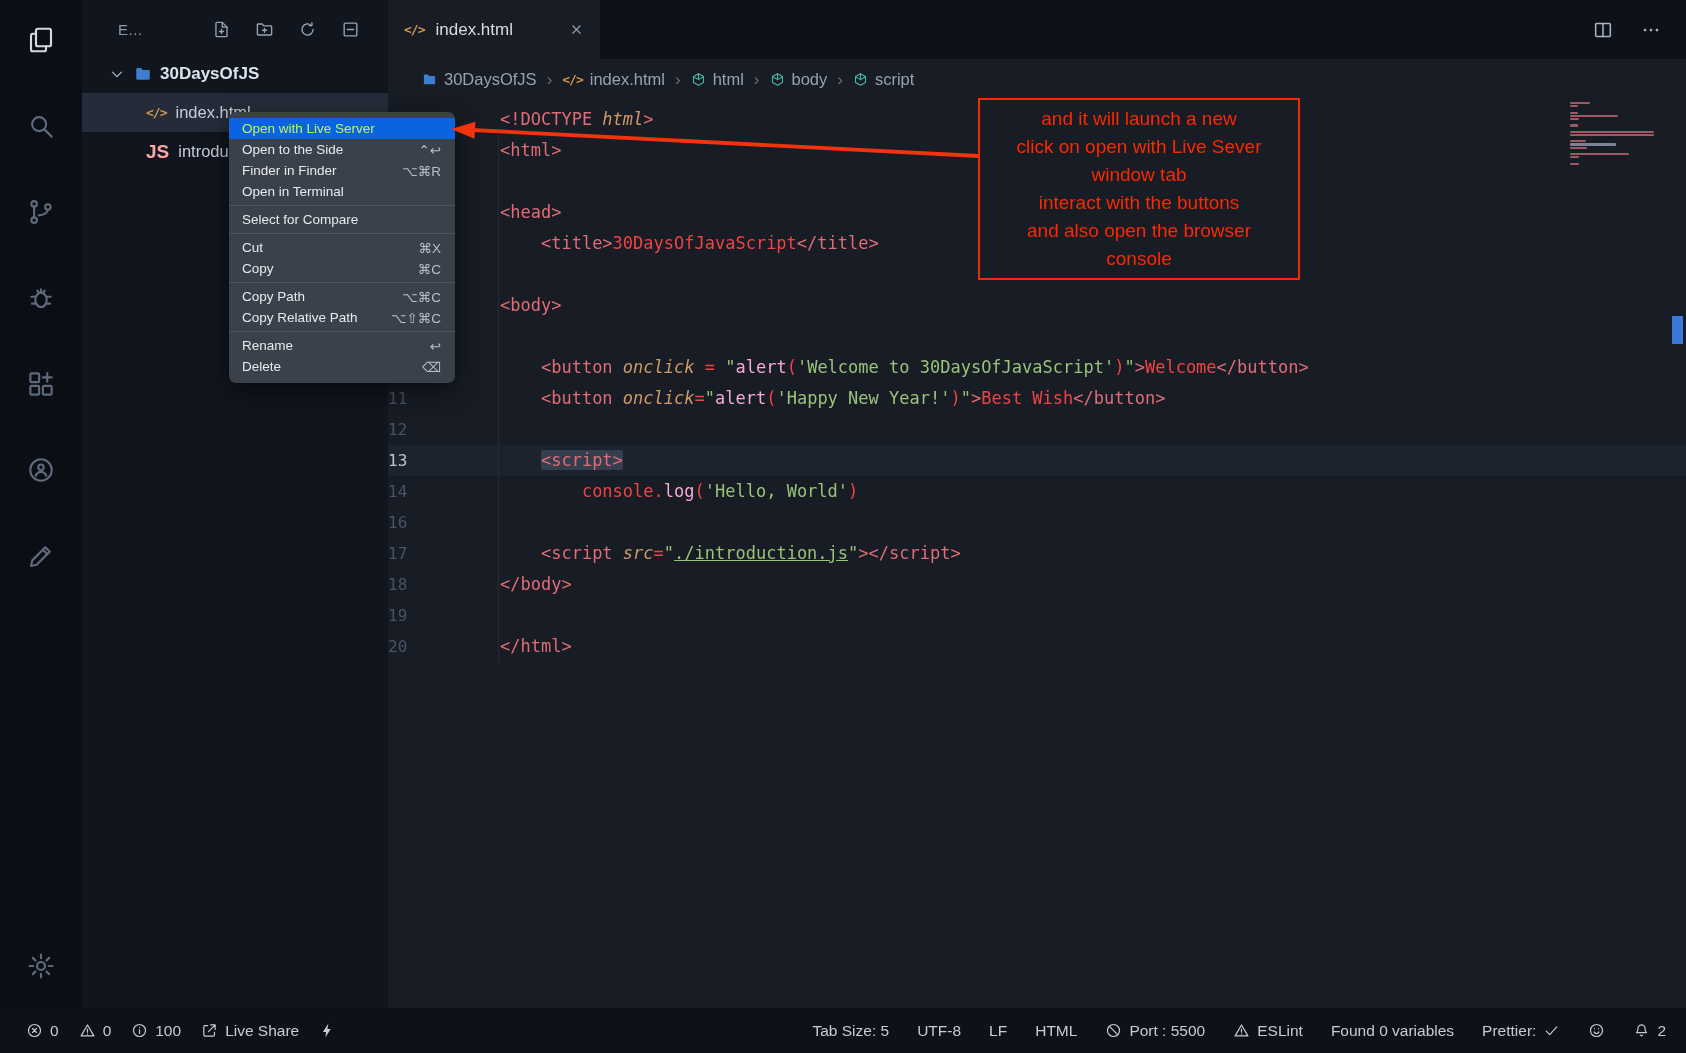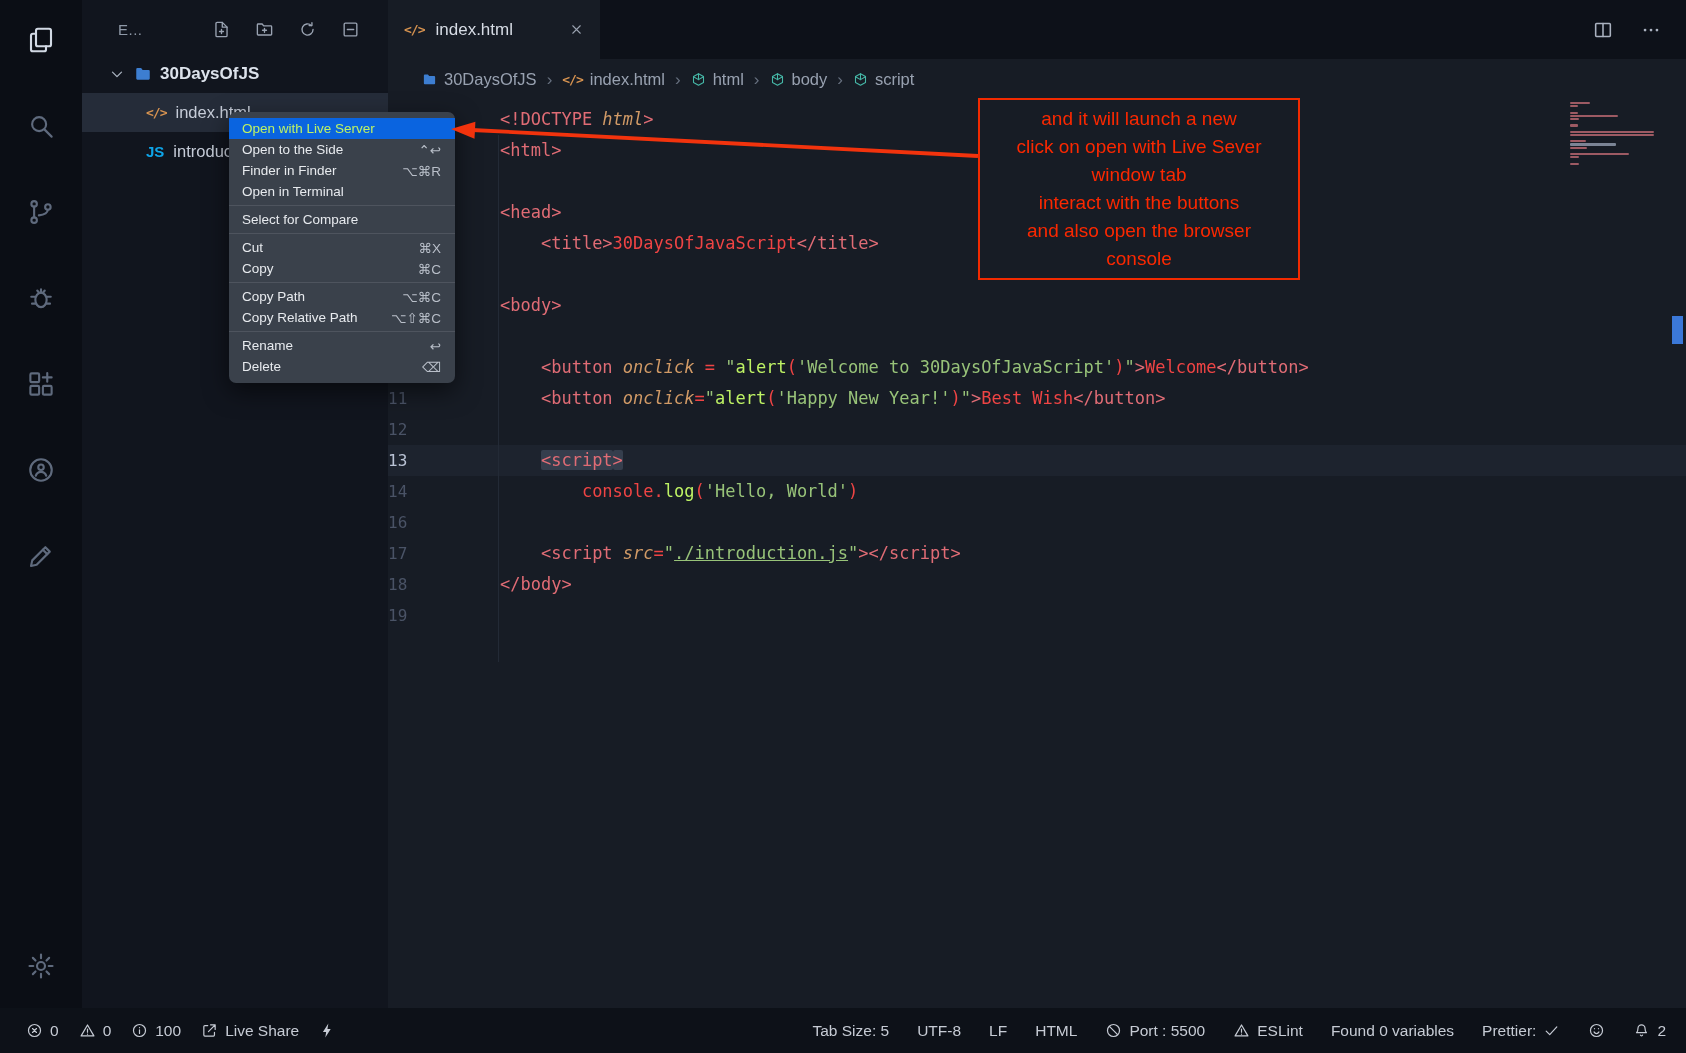--- a/index.html
+++ b/index.html
@@ -50,21 +50,21 @@
   .code-line{display:flex;height:31px;line-height:31px;white-space:pre;}
   .code-line.active{background:#1d232e;}
   .gutter{flex:none;width:82px;text-align:left;padding-right:20px;color:#4a5366;font-size:16px;}
   .code-line.active .gutter{color:#bac3d5;}
   .lcontent{margin-left:30px;}
   .indent-guide{position:absolute;left:110px;top:35px;width:1px;height:527px;background:#232a36;}
 
   .tk-tag{color:#e06c75;}
   .tk-attr{color:#d19a66;font-style:italic;}
   .tk-str{color:#98c379;}
-  .tk-fn{color:#bef264;}
+  .tk-fn{color:#f9a8d4;}
   .tk-txt{color:#ef4444;}
   .tk-link{color:#98c379;text-decoration:underline;}
   .tk-taghl{color:#e06c75;background:#353e4d;border-radius:2px;}
 
   .minimap{position:absolute;top:2px;right:30px;width:86px;}
   .mm-line{height:2.2px;margin-bottom:1px;border-radius:1px;}
   .overview-marker{position:absolute;right:3px;top:216px;width:11px;height:28px;background:#3b78d8;}
 
   
   .status-bar{position:absolute;left:0;right:0;bottom:0;height:45px;background:#0d1118;
@@ -85,21 +85,21 @@
   
   .annotation-box{position:absolute;left:978px;top:98px;width:322px;border:2px solid #f22a00;z-index:40;
     padding:5px 4px;text-align:center;color:#fb2800;font-size:19px;line-height:28px;}
   .arrow-overlay{position:absolute;left:0;top:0;width:1686px;height:1053px;z-index:60;pointer-events:none;}
 
   
   .icon{display:inline-flex;width:1em;height:1em;align-items:center;justify-content:center;flex:none;}
   .icon svg{width:100%;height:100%;fill:none;stroke:currentColor;stroke-width:1.7;stroke-linecap:round;stroke-linejoin:round;}
   .icon b{font-style:normal;line-height:1;}
   .ic-html{color:#d79350;font-family:"DejaVu Sans Mono",monospace;font-size:13px;font-weight:700;letter-spacing:-1px;}
-  .ic-js{color:#0ea5e9;font-size:15px;font-weight:800;}
+  .ic-js{color:#fca5a5;font-size:19px;font-weight:800;}
   .icon.wide{width:auto;}
 </style>
 </head>
 <body>
 
 <div class="app">
 
   <div class="activity-bar">
     <div class="ab-group" id="ab-top">
         <div class="ab-item active">
@@ -338,20 +338,21 @@
           <div class="code-line"><span class="gutter">9</span><span class="lcontent"></span></div>
           <div class="code-line"><span class="gutter">10</span><span class="lcontent"><span class="tk-txt">    </span><span class="tk-tag">&lt;button </span><span class="tk-attr">onclick</span><span class="tk-txt"> = </span><span class="tk-str">"</span><span class="tk-fn">alert</span><span class="tk-txt">(</span><span class="tk-str">'Welcome to 30DaysOfJavaScript'</span><span class="tk-txt">)</span><span class="tk-str">"</span><span class="tk-tag">&gt;</span><span class="tk-txt">Welcome</span><span class="tk-tag">&lt;/button&gt;</span></span></div>
           <div class="code-line"><span class="gutter">11</span><span class="lcontent"><span class="tk-txt">    </span><span class="tk-tag">&lt;button </span><span class="tk-attr">onclick</span><span class="tk-txt">=</span><span class="tk-str">"</span><span class="tk-fn">alert</span><span class="tk-txt">(</span><span class="tk-str">'Happy New Year!'</span><span class="tk-txt">)</span><span class="tk-str">"</span><span class="tk-tag">&gt;</span><span class="tk-txt">Best Wish</span><span class="tk-tag">&lt;/button&gt;</span></span></div>
           <div class="code-line"><span class="gutter">12</span><span class="lcontent"></span></div>
           <div class="code-line active"><span class="gutter">13</span><span class="lcontent"><span class="tk-txt">    </span><span class="tk-taghl">&lt;script</span><span class="tk-taghl">&gt;</span></span></div>
           <div class="code-line"><span class="gutter">14</span><span class="lcontent"><span class="tk-txt">        </span><span class="tk-txt">console</span><span class="tk-txt">.</span><span class="tk-fn">log</span><span class="tk-txt">(</span><span class="tk-str">'Hello, World'</span><span class="tk-txt">)</span></span></div>
           <div class="code-line"><span class="gutter">16</span><span class="lcontent"></span></div>
           <div class="code-line"><span class="gutter">17</span><span class="lcontent"><span class="tk-txt">    </span><span class="tk-tag">&lt;script </span><span class="tk-attr">src</span><span class="tk-txt">=</span><span class="tk-str">"</span><span class="tk-link">./introduction.js</span><span class="tk-str">"</span><span class="tk-tag">&gt;</span><span class="tk-tag">&lt;/script&gt;</span></span></div>
           <div class="code-line"><span class="gutter">18</span><span class="lcontent"><span class="tk-tag">&lt;/body&gt;</span></span></div>
           <div class="code-line"><span class="gutter">19</span><span class="lcontent"></span></div>
+          <div class="code-line"><span class="gutter">20</span><span class="lcontent"><span class="tk-tag">&lt;/html&gt;</span></span></div>
         </div>
       <div class="minimap" id="minimap">
           <div class="mm-line" style="width: 19.5px; background: rgb(157, 90, 99);"></div>
           <div class="mm-line" style="width: 7.8px; background: rgb(157, 90, 99);"></div>
           <div class="mm-line" style="width: 0px; background: transparent;"></div>
           <div class="mm-line" style="width: 7.8px; background: rgb(157, 90, 99);"></div>
           <div class="mm-line" style="width: 48.1px; background: rgb(157, 90, 99);"></div>
           <div class="mm-line" style="width: 9.1px; background: rgb(157, 90, 99);"></div>
           <div class="mm-line" style="width: 0px; background: transparent;"></div>
           <div class="mm-line" style="width: 7.8px; background: rgb(157, 90, 99);"></div>

